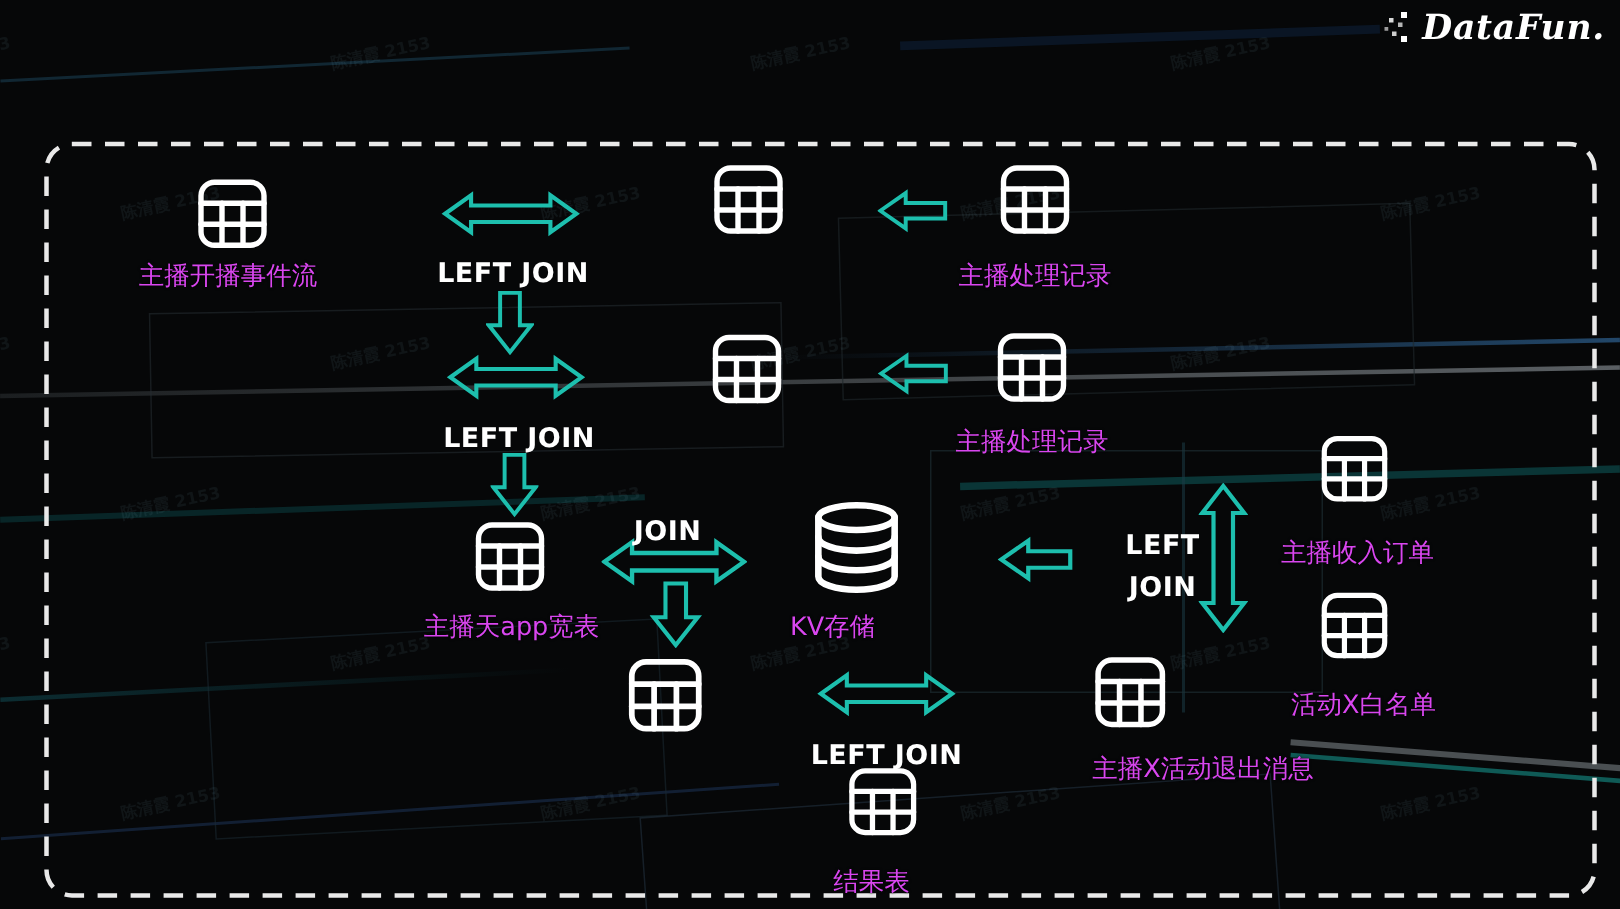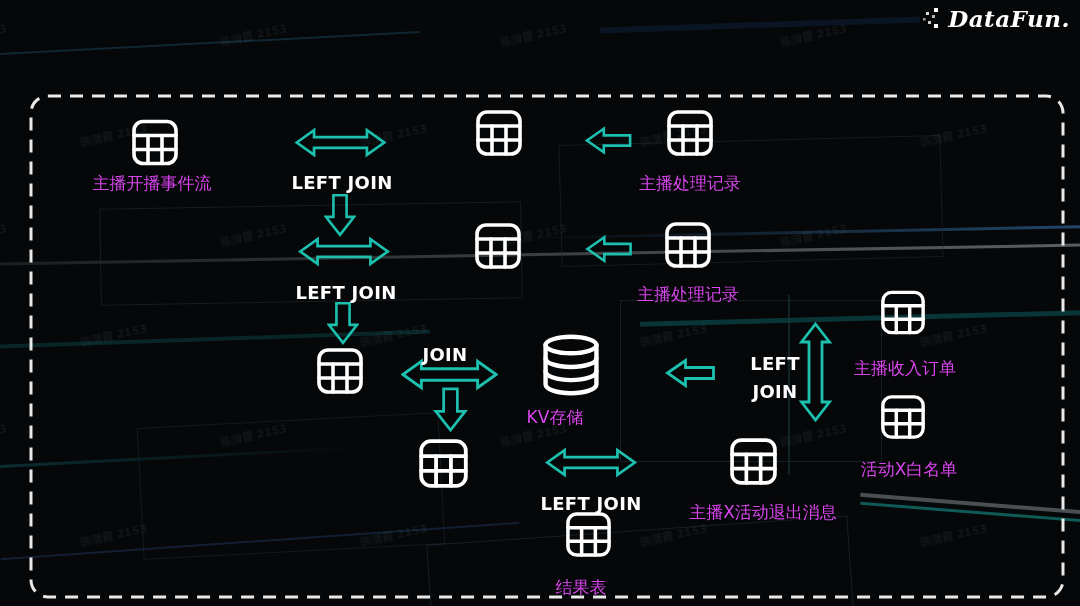--- a/index.html
+++ b/index.html
@@ -174,20 +174,21 @@
 
   <svg class="node-icon" style="left:316px;top:347px" width="48" height="48" viewBox="0 0 48 48">
     <g fill="none" stroke="#fff" stroke-width="3.6" stroke-linecap="round">
       <rect x="3" y="3" width="42" height="42" rx="9"></rect>
         <line x1="3" y1="17" x2="45" y2="17"></line>
       <line x1="17" y1="17" x2="17" y2="45"></line>
         <line x1="31" y1="17" x2="31" y2="45"></line>
         <line x1="3" y1="31" x2="45" y2="31"></line>
     </g>
   </svg>
+  <div class="label" style="left:341px;top:406px">主播天app宽表</div>
 
   <svg class="node-icon" style="left:537px;top:332px" width="68" height="66" viewBox="0 0 48 48">
     <g fill="none" stroke="#fff" stroke-width="3.2" stroke-linecap="round">
       <ellipse cx="24" cy="9.5" rx="18.5" ry="6"></ellipse>
       <path d="M5.5 9.5 V38 c0 3.6 8.3 6.5 18.5 6.5 s18.5 -2.9 18.5 -6.5 V9.5"></path>
       <path d="M5.5 19 c0 3.6 8.3 6.5 18.5 6.5 s18.5 -2.9 18.5 -6.5"></path>
       <path d="M5.5 28.5 c0 3.6 8.3 6.5 18.5 6.5 s18.5 -2.9 18.5 -6.5"></path>
     </g>
   </svg>
   <div class="label" style="left:555px;top:406px">KV存储</div>
@@ -226,21 +227,21 @@
 
   <svg class="node-icon" style="left:729px;top:437px" width="49" height="49" viewBox="0 0 48 48">
     <g fill="none" stroke="#fff" stroke-width="3.6" stroke-linecap="round">
       <rect x="3" y="3" width="42" height="42" rx="9"></rect>
         <line x1="3" y1="17" x2="45" y2="17"></line>
       <line x1="17" y1="17" x2="17" y2="45"></line>
         <line x1="31" y1="17" x2="31" y2="45"></line>
         <line x1="3" y1="31" x2="45" y2="31"></line>
     </g>
   </svg>
-  <div class="label" style="left:763px;top:501px">主播X活动退出消息</div>
+  <div class="label" style="left:802px;top:501px">主播X活动退出消息</div>
 
   <svg class="node-icon" style="left:564px;top:511px" width="49" height="47" viewBox="0 0 48 48">
     <g fill="none" stroke="#fff" stroke-width="3.6" stroke-linecap="round">
       <rect x="3" y="3" width="42" height="42" rx="9"></rect>
         <line x1="3" y1="17" x2="45" y2="17"></line>
       <line x1="17" y1="17" x2="17" y2="45"></line>
         <line x1="31" y1="17" x2="31" y2="45"></line>
         <line x1="3" y1="31" x2="45" y2="31"></line>
     </g>
   </svg>

